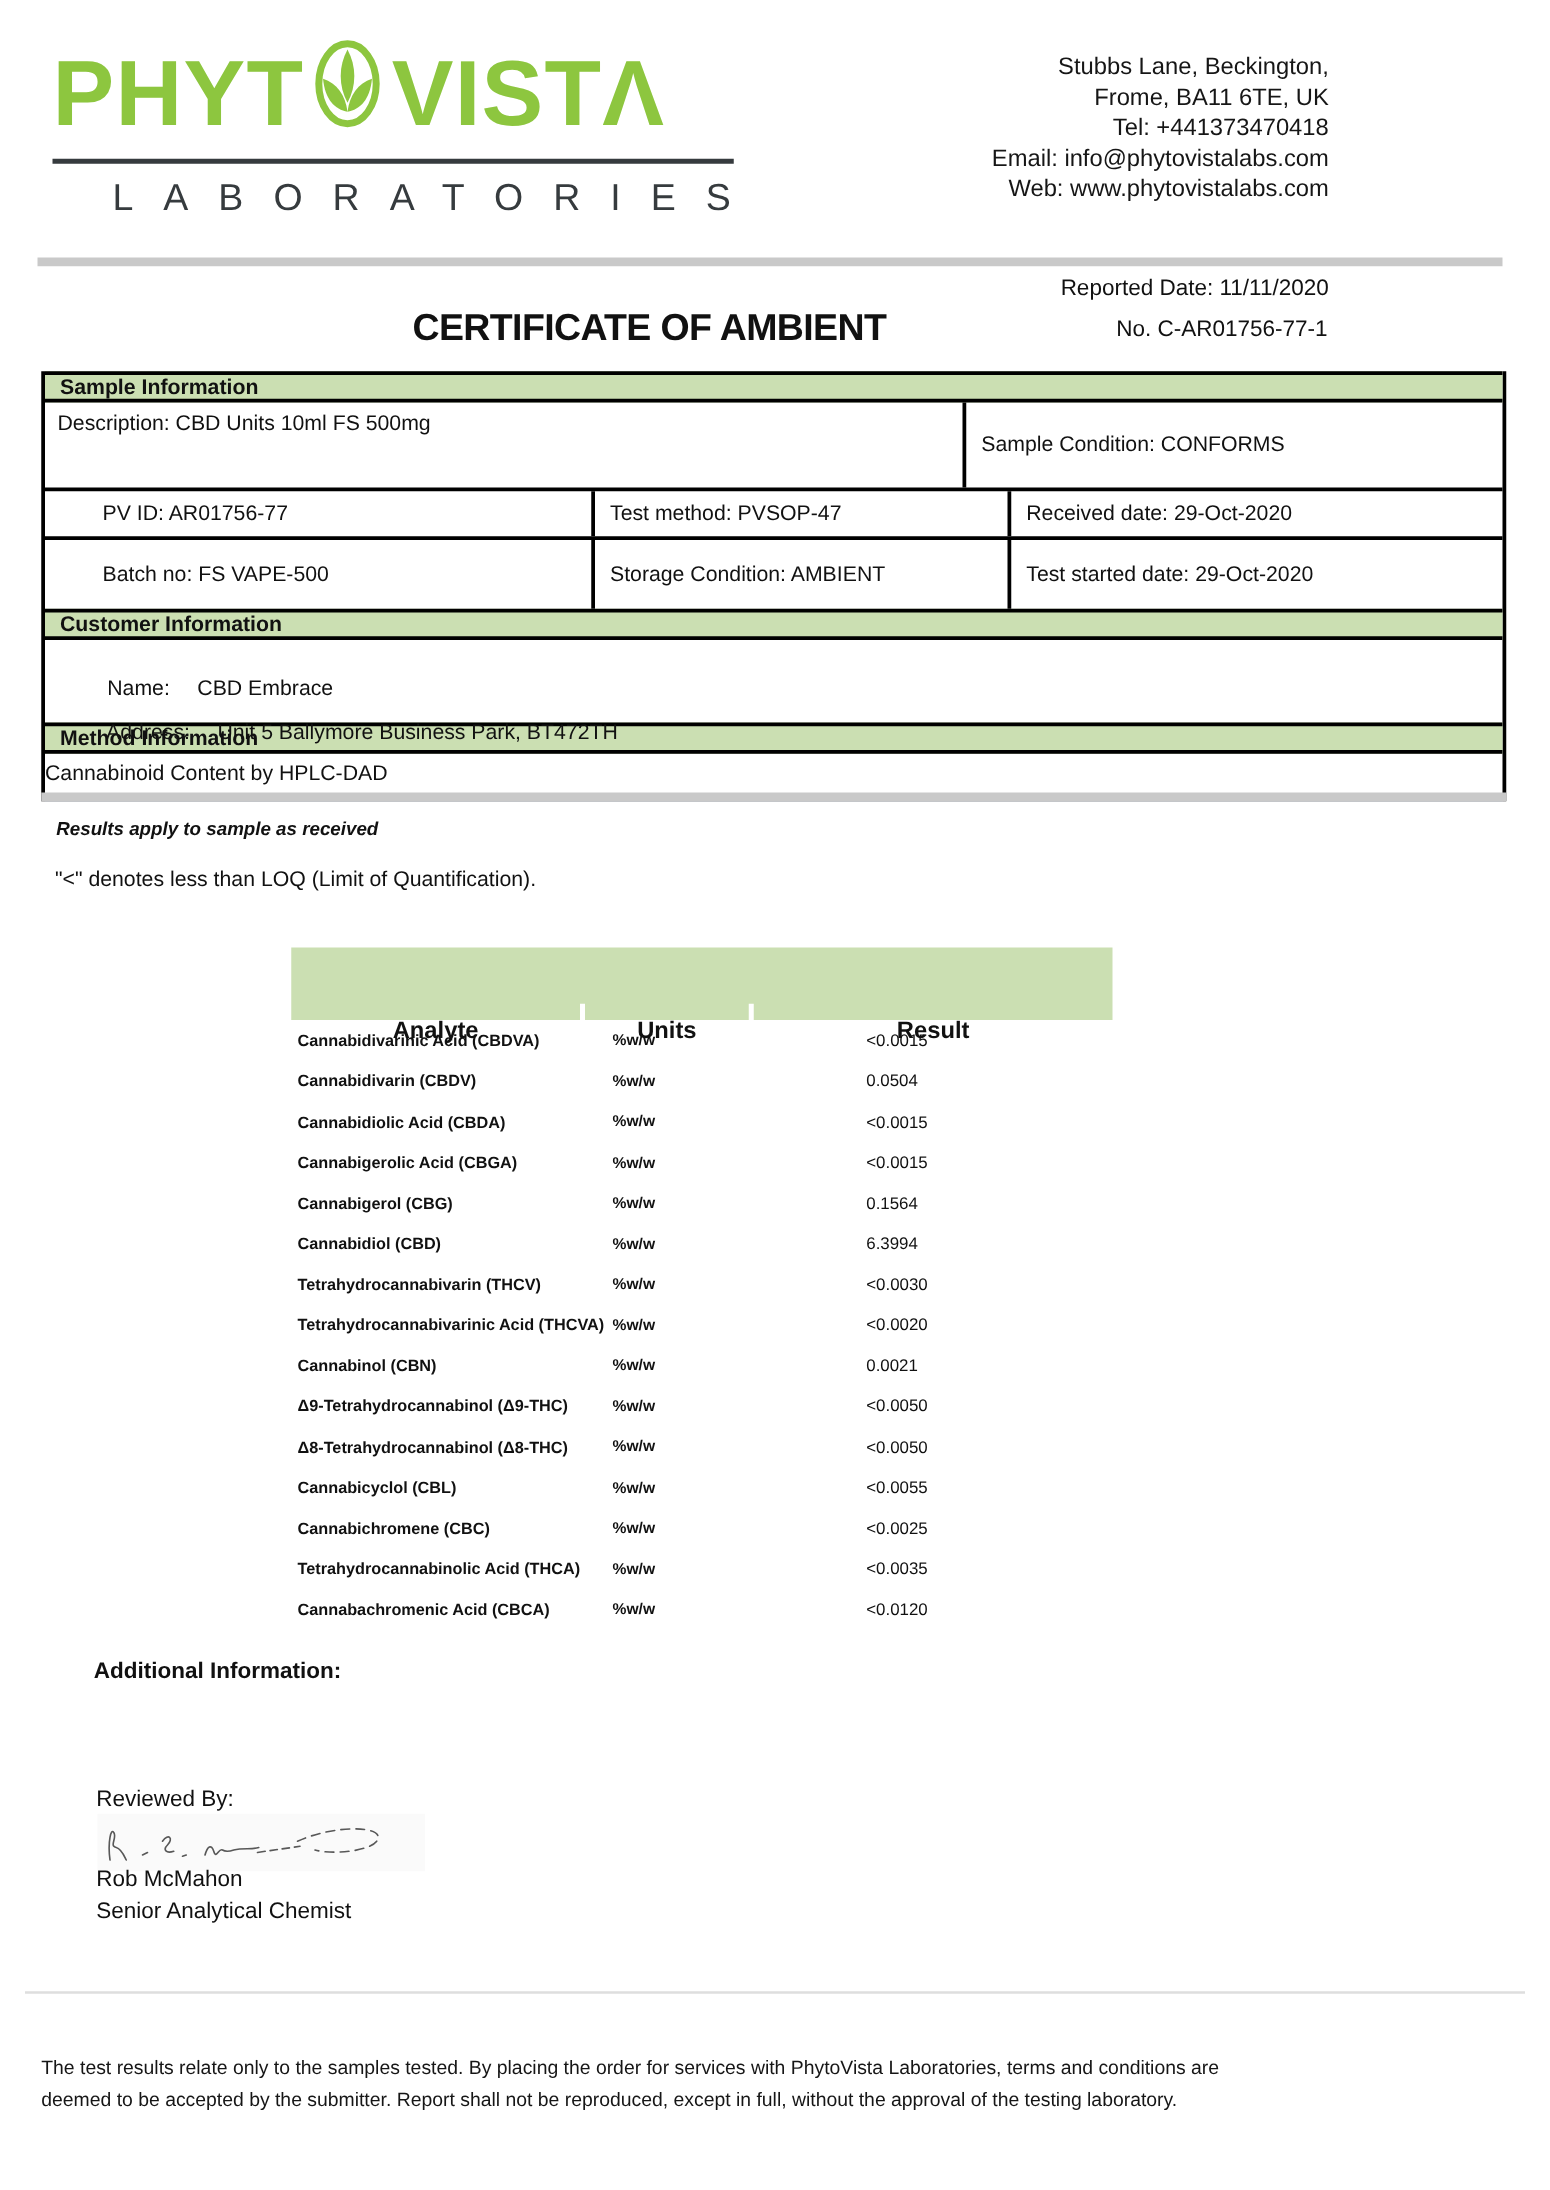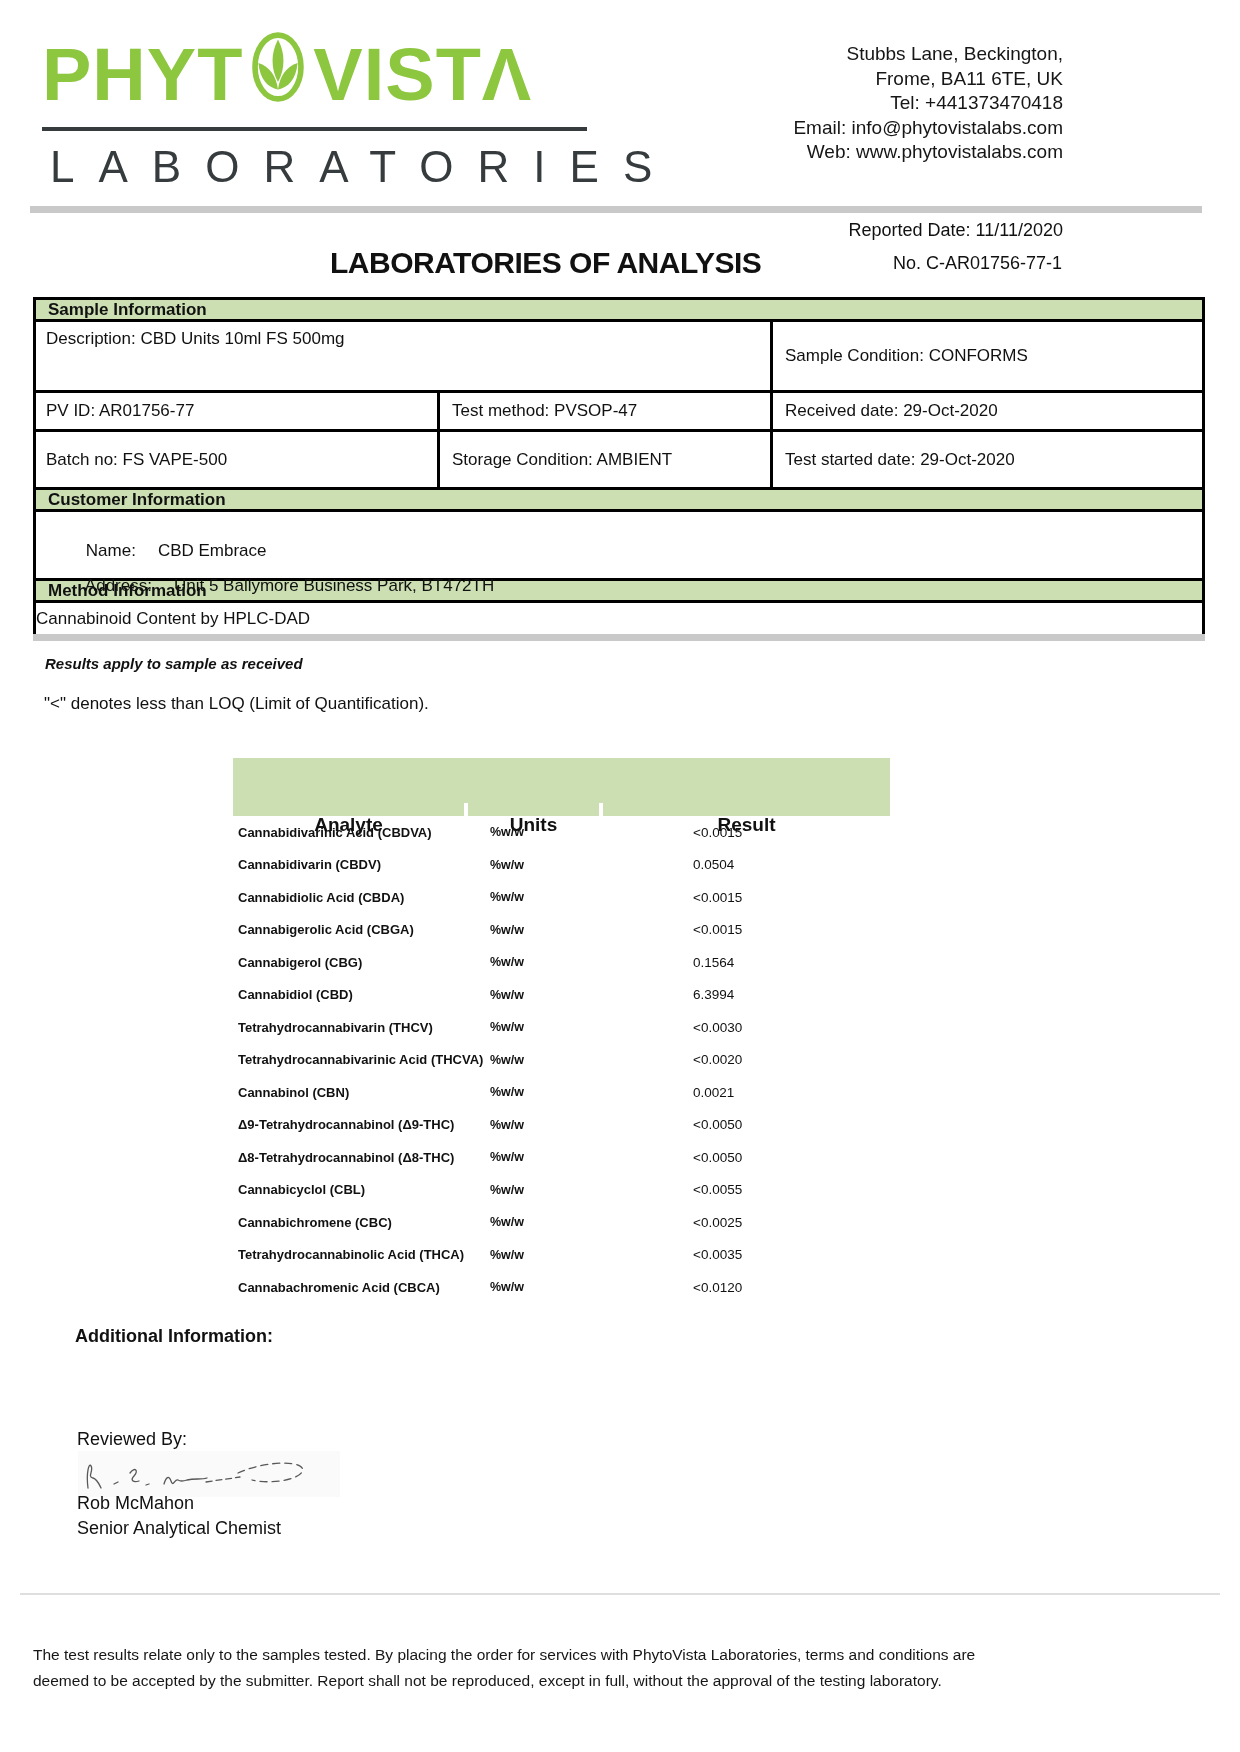--- a/index.html
+++ b/index.html
@@ -12,22 +12,22 @@
   .page{
     position:relative;width:1240px;height:1752px;background:#fff;
     font-family:"Liberation Sans",sans-serif;color:var(--ink);overflow:hidden;
   }
   
   .logo-block{position:absolute;left:42px;top:30px;width:560px;}
   .logo-main{display:flex;align-items:center;color:var(--brand-green);
     font-size:74px;font-weight:bold;letter-spacing:1px;line-height:1;}
   .leaf-icon{margin:0 7px 4px 7px;}
   .logo-rule{width:545px;height:4px;background:#363b3e;margin-top:7px;}
-  .logo-sub{margin-top:11px;font-size:44px;color:#363b3e;letter-spacing:24px;
-    padding-left:8px;white-space:nowrap;}
+  .logo-sub{margin-top:11px;font-size:30px;color:#363b3e;letter-spacing:24px;
+    padding-left:8px;white-space:nowrap;margin-left:40px;}
   
   .contact-block{position:absolute;right:177px;top:42px;text-align:right;
     font-size:19px;line-height:24.5px;color:#161616;}
   
   .gray-bar{position:absolute;background:var(--bar-gray);}
   .gray-bar.one{left:30px;top:206px;width:1172px;height:7px;}
   .gray-bar.two{left:33px;top:634px;width:1172px;height:7px;}
   .faint-rule{position:absolute;left:20px;top:1593px;width:1200px;height:2px;background:#dedede;}
   
   .reported-date{position:absolute;right:177px;top:220px;font-size:18px;}
@@ -36,21 +36,21 @@
   .cert-no{position:absolute;right:178px;top:253px;font-size:18px;}
   
   .info-table{position:absolute;left:33px;top:297px;width:1172px;
     border-left:3px solid #000;border-right:3px solid #000;box-sizing:border-box;font-size:17px;}
   .sec-bar{background:var(--section-bg);border-top:3px solid #000;border-bottom:3px solid #000;
     height:19px;display:flex;align-items:center;font-weight:bold;font-size:17px;padding-left:12px;}
   .row-desc{display:flex;height:68px;border-bottom:3px solid #000;}
   .cell-desc{width:737px;border-right:3px solid #000;box-sizing:border-box;
     padding:7px 0 0 10px;}
   .cell-cond{flex:1;display:flex;align-items:center;padding-left:12px;}
-  .row-3col{display:flex;height:36px;border-bottom:3px solid #000;}
+  .row-3col{display:flex;height:36px;border-bottom:3px solid #000;padding-left:36px;}
   .row-3col.batch{height:55px;border-bottom:none;}
   .row-3col .c1{width:404px;border-right:3px solid #000;box-sizing:border-box;
     display:flex;align-items:center;padding-left:10px;}
   .row-3col .c2{width:333px;border-right:3px solid #000;box-sizing:border-box;
     display:flex;align-items:center;padding-left:12px;}
   .row-3col .c3{flex:1;display:flex;align-items:center;padding-left:12px;}
   .cust-box{height:66px;position:relative;}
   .cust-line{position:absolute;left:12px;white-space:pre;}
   .cust-line.name{top:9px;}
   .cust-line.addr{top:44px;}
@@ -110,21 +110,21 @@
     <div>Stubbs Lane, Beckington,</div>
     <div>Frome, BA11 6TE, UK</div>
     <div>Tel: +441373470418</div>
     <div>Email: info@phytovistalabs.com</div>
     <div>Web: www.phytovistalabs.com</div>
   </div>
 
   <div class="gray-bar one"></div>
 
   <div class="reported-date">Reported Date: 11/11/2020</div>
-  <div class="doc-title">LABORATORIES OF ANALYSIS</div>
+  <div class="doc-title">CERTIFICATE OF AMBIENT</div>
   <div class="cert-no">No. C-AR01756-77-1</div>
 
   <div class="info-table">
     <div class="sec-bar">Sample Information</div>
     <div class="row-desc">
       <div class="cell-desc">Description: CBD Units 10ml FS 500mg</div>
       <div class="cell-cond">Sample Condition: CONFORMS</div>
     </div>
     <div class="row-3col">
       <div class="c1">PV ID: AR01756-77</div>

